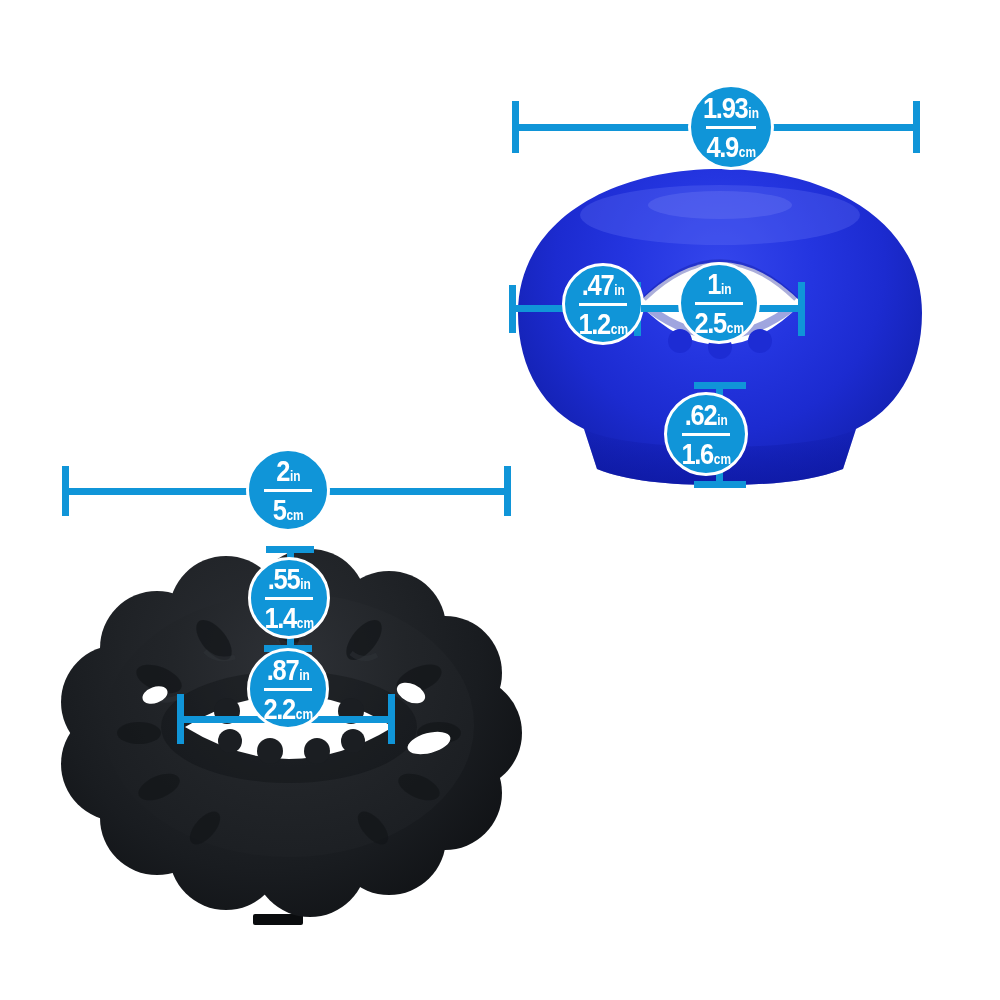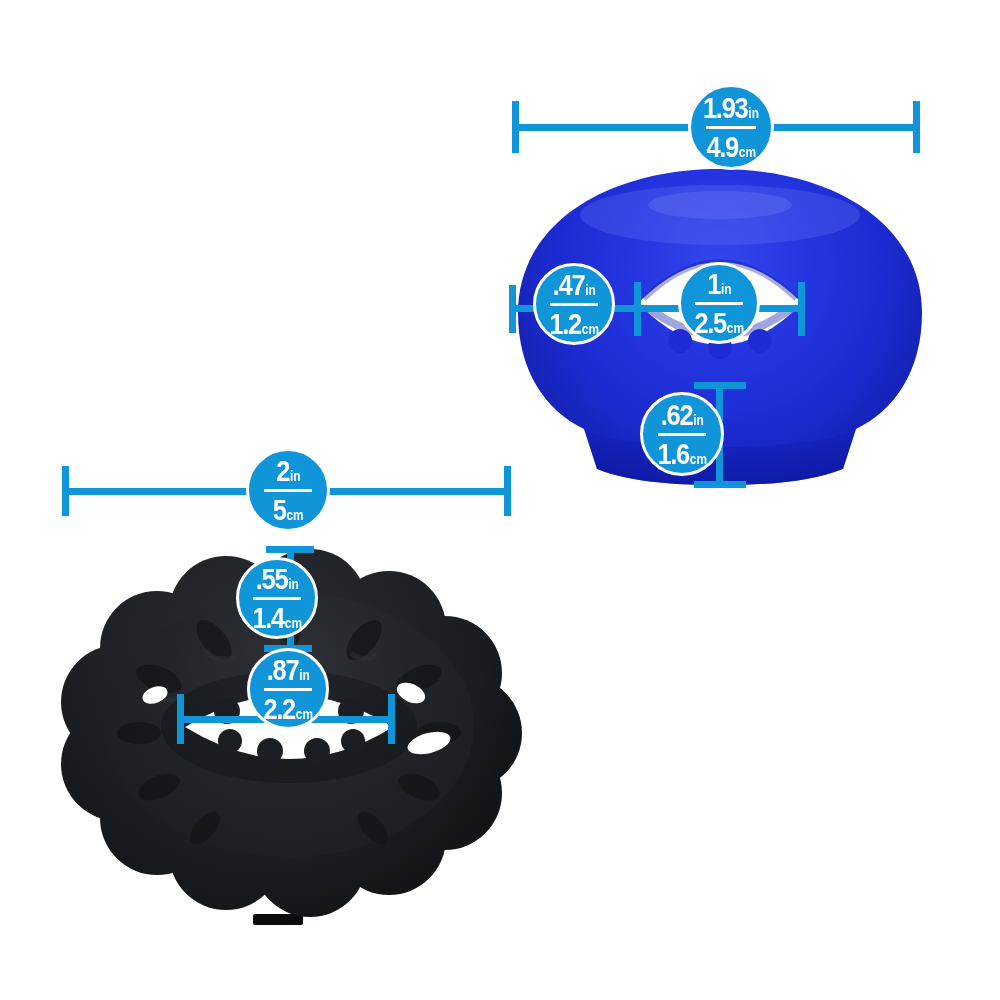--- a/index.html
+++ b/index.html
@@ -153,21 +153,21 @@
           <span class="val">4.9</span>
           <span class="unit">cm</span>
         </div>
     </div>
   </div>
 
   <div class="dim-group">
     <div class="cap-v" style="left:509px;top:285px;height:48px"></div>
     <div class="h-line" style="left:509px;top:305px;width:130px"></div>
     <div class="cap-v" style="left:634px;top:282px;height:54px"></div>
-    <div class="dim-badge" style="left:533px;top:263px;width:82px;height:82px">
+    <div class="dim-badge" style="left:562px;top:263px;width:82px;height:82px">
       <div class="dim-row">
           <span class="val">.47</span>
           <span class="unit">in</span>
         </div>
       <div class="dim-divider"></div>
       <div class="dim-row">
           <span class="val">1.2</span>
           <span class="unit">cm</span>
         </div>
     </div>
@@ -186,21 +186,21 @@
           <span class="val">2.5</span>
           <span class="unit">cm</span>
         </div>
     </div>
   </div>
 
   <div class="dim-group">
     <div class="cap-h" style="left:694px;top:382px;width:52px"></div>
     <div class="v-line" style="left:716px;top:385px;height:101px"></div>
     <div class="cap-h" style="left:694px;top:481px;width:52px"></div>
-    <div class="dim-badge" style="left:640px;top:392px;width:84px;height:84px">
+    <div class="dim-badge" style="left:664px;top:392px;width:84px;height:84px">
       <div class="dim-row">
           <span class="val">.62</span>
           <span class="unit">in</span>
         </div>
       <div class="dim-divider"></div>
       <div class="dim-row">
           <span class="val">1.6</span>
           <span class="unit">cm</span>
         </div>
     </div>
@@ -220,21 +220,21 @@
           <span class="val">5</span>
           <span class="unit">cm</span>
         </div>
     </div>
   </div>
 
   <div class="dim-group">
     <div class="cap-h" style="left:266px;top:546px;width:48px"></div>
     <div class="v-line" style="left:287px;top:549px;height:100px"></div>
     <div class="cap-h" style="left:264px;top:645px;width:48px"></div>
-    <div class="dim-badge" style="left:236px;top:557px;width:82px;height:82px">
+    <div class="dim-badge" style="left:248px;top:557px;width:82px;height:82px">
       <div class="dim-row">
           <span class="val">.55</span>
           <span class="unit">in</span>
         </div>
       <div class="dim-divider"></div>
       <div class="dim-row">
           <span class="val">1.4</span>
           <span class="unit">cm</span>
         </div>
     </div>

